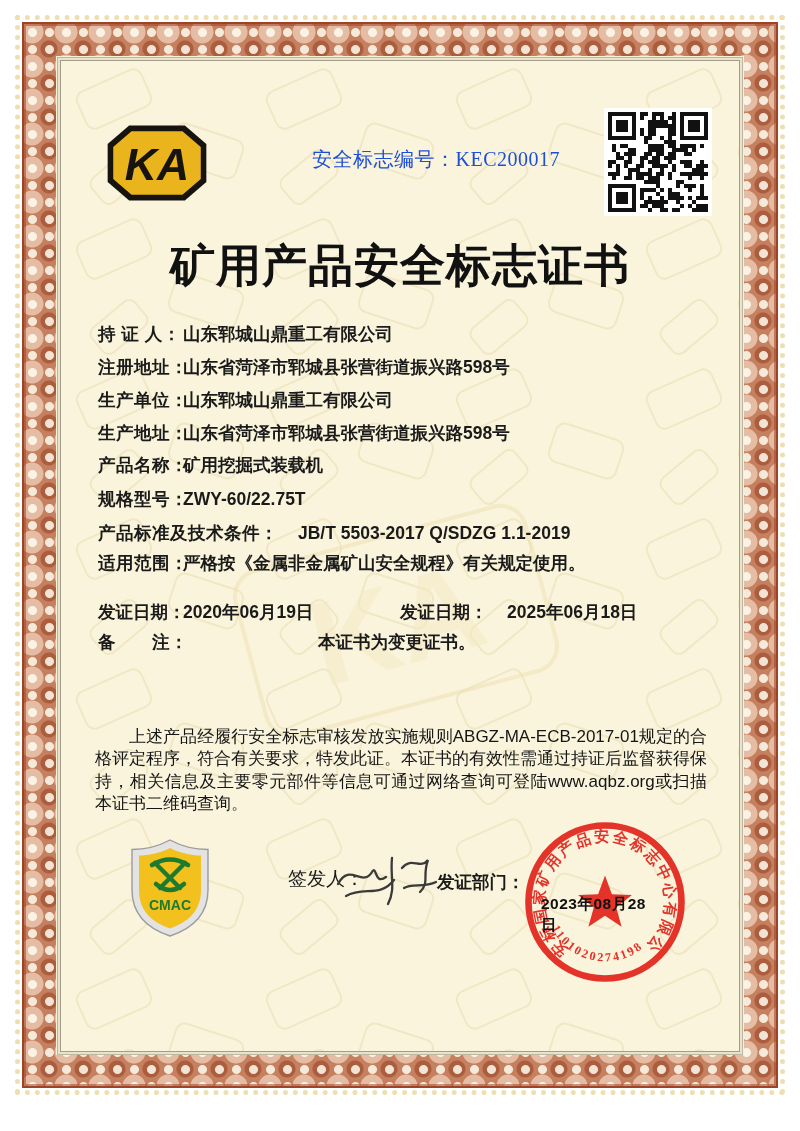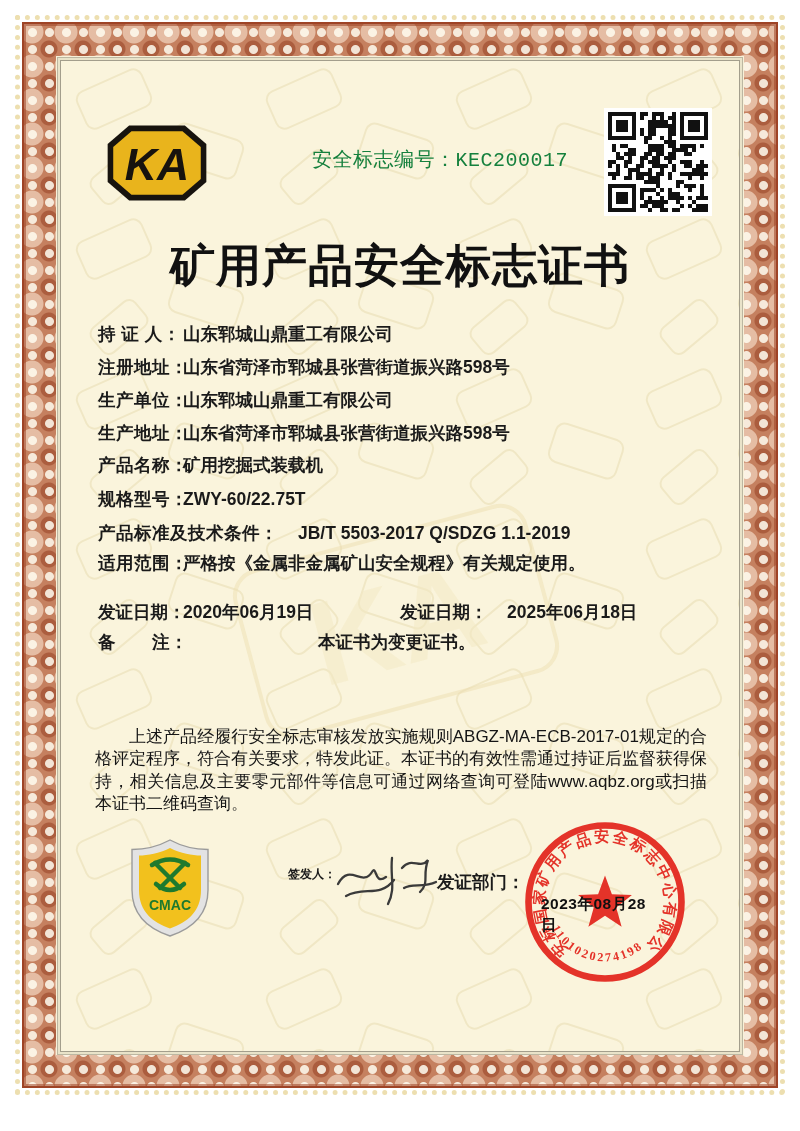--- a/index.html
+++ b/index.html
@@ -22,22 +22,22 @@
     background-position:0 0,8px 8px,-9px -9px;
     border:2px solid #9e4326;
     box-shadow:inset 0 0 0 2px rgba(158,67,38,.55);}
   .gap{position:absolute;left:56px;top:56px;right:56px;bottom:76px;background:#f8f1d8;}
   .frame{position:absolute;left:60px;top:60px;right:60px;bottom:79px;
     background:#faf4dc;border:1px solid #a39e8c;
     box-shadow:0 0 0 2px #e9e3c9,0 0 0 3px #bcb7a2;}
   .watermark{position:absolute;left:61px;top:61px;right:61px;bottom:80px;pointer-events:none;}
   
   .ka-badge{position:absolute;left:105px;top:124px;width:104px;height:78px;}
-  .cert-no{position:absolute;left:312px;top:146px;font-family:Liberation Mono, monospace;
-    font-size:20px;letter-spacing:.5px;color:#15803d;}
+  .cert-no{position:absolute;left:312px;top:146px;font-family:Liberation Serif, serif;
+    font-size:20px;letter-spacing:.5px;color:#1d4ed8;}
   .qr{position:absolute;left:604px;top:108px;width:108px;height:108px;background:#ffffff;}
   .doc-title{position:absolute;left:0;top:236px;width:100%;text-align:center;
     font-family:"Liberation Serif","DejaVu Serif",serif;font-weight:700;
     font-size:45px;letter-spacing:1px;color:#111;}
   
   .row{position:absolute;left:98px;width:620px;font-size:17.5px;font-weight:700;white-space:nowrap;}
   .row .lbl{display:inline-block;width:85px;letter-spacing:.5px;}
   .row .val{display:inline-block;}
   .row.wide .lbl{width:auto;margin-right:20px;}
   .r0{top:322px}.r1{top:355px}.r2{top:388px}.r3{top:421px}
@@ -47,21 +47,21 @@
   .dates .val1{display:inline-block;width:217px;margin-top:8px;}
   .dates .lbl2{display:inline-block;width:107px;}
   .remark{position:absolute;left:98px;top:630px;width:620px;font-size:17.5px;font-weight:700;white-space:nowrap;}
   .remark .lbl{display:inline-block;width:220px;letter-spacing:.5px;}
   
   .para{position:absolute;left:95px;top:726px;width:612px;
     font-size:17px;font-weight:400;line-height:22.4px;text-align:justify;color:#151515;}
   .para p{margin:0;text-indent:2em;}
   
   .cmac{position:absolute;left:128px;top:838px;width:84px;height:100px;}
-  .signer{position:absolute;left:288px;top:866px;font-size:12px;font-weight:700;}
+  .signer{position:absolute;left:288px;top:866px;font-size:19px;font-weight:400;}
   .signature{position:absolute;left:332px;top:842px;width:112px;height:72px;}
   .dept{position:absolute;left:437px;top:870px;font-size:17.5px;font-weight:700;}
   .seal{position:absolute;left:520px;top:817px;width:170px;height:170px;opacity:.94;}
   .seal-date{position:absolute;left:541px;top:894px;width:120px;font-size:15.5px;
     font-weight:700;color:#101010;letter-spacing:.5px;z-index:5;}
 </style>
 </head>
 <body>
 
 <div class="page">

